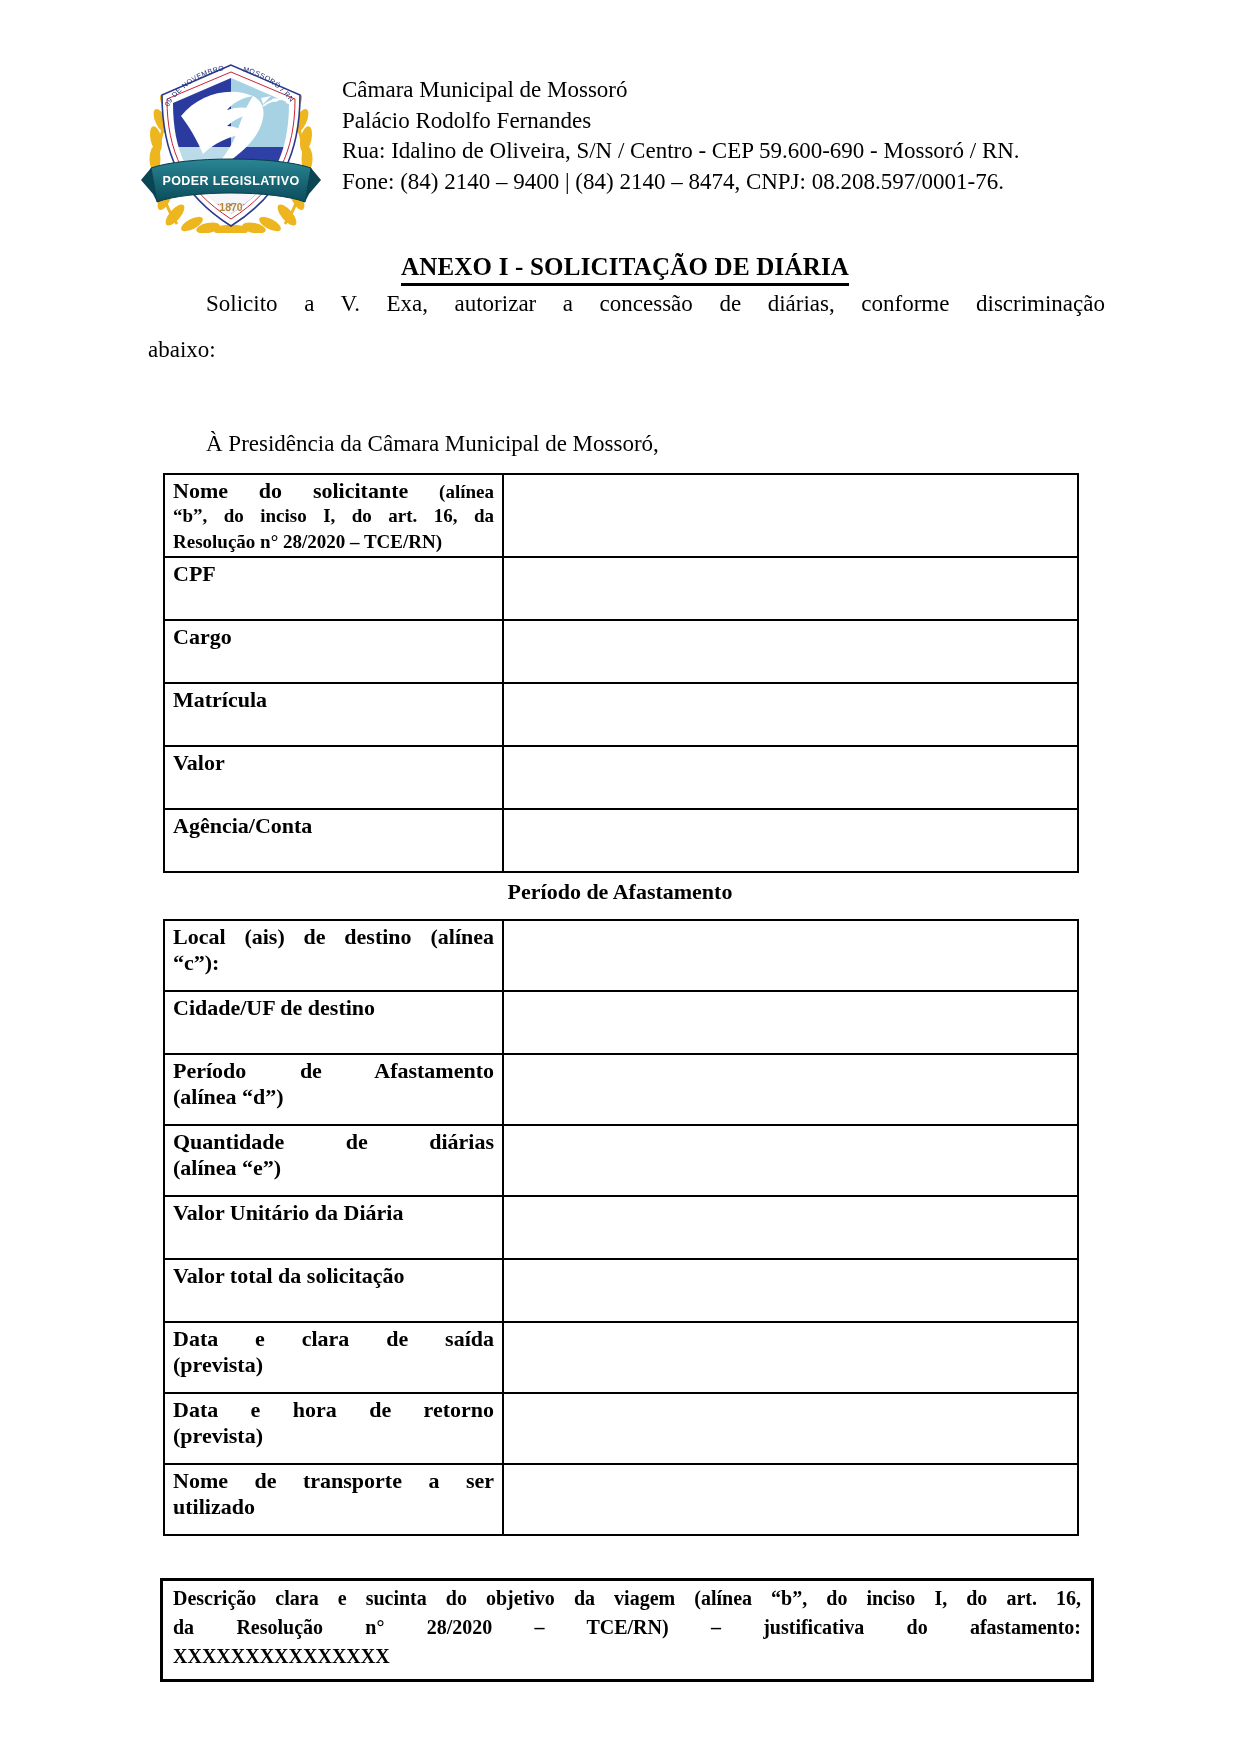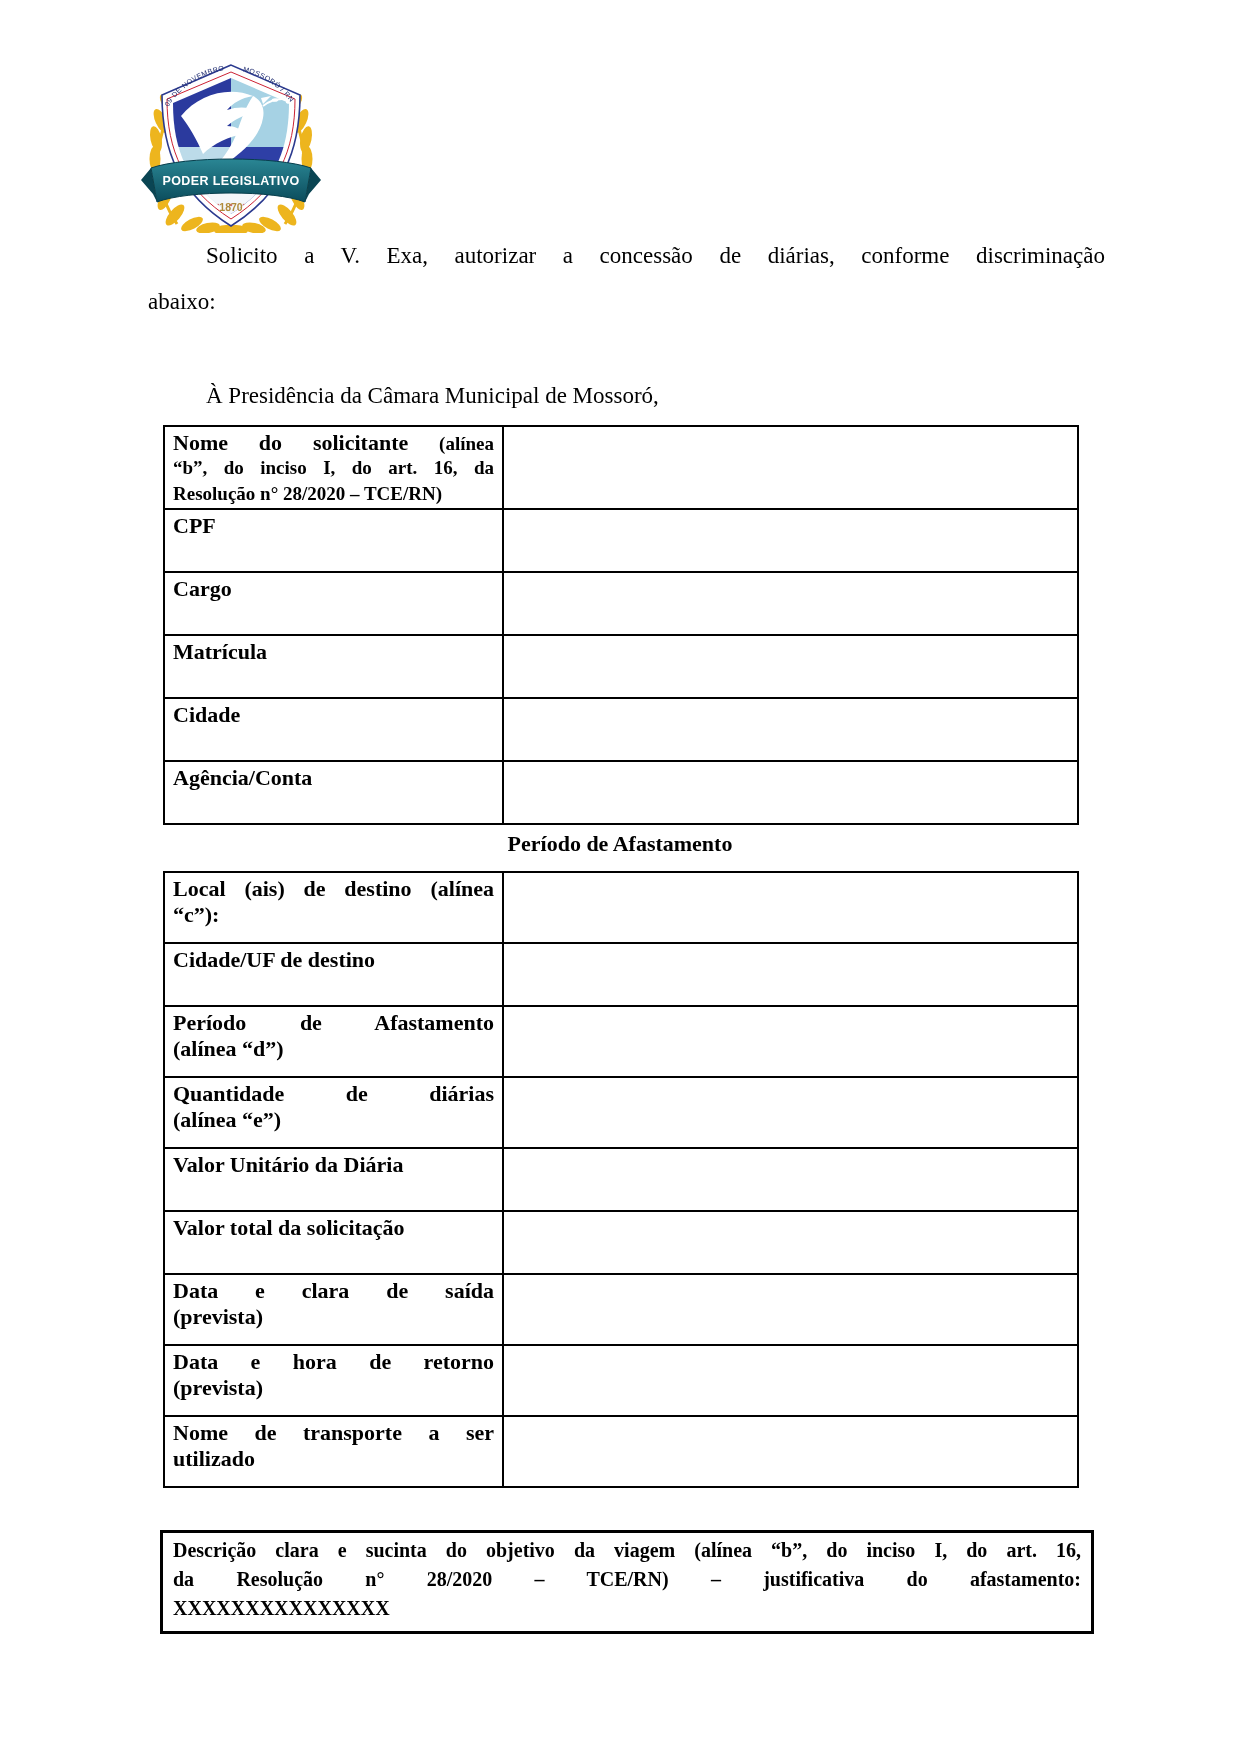--- a/index.html
+++ b/index.html
@@ -133,22 +133,31 @@
       <path id="arcL" d="M27,54 A80,80 0 0 1 87,15" fill="none"></path>
       <path id="arcR" d="M95,15 A80,80 0 0 1 155,54" fill="none"></path>
       <text font-size="7" fill="#1d2a6e" letter-spacing="0.5">
         <textPath href="#arcL" startOffset="50%" text-anchor="middle">09 DE NOVEMBRO</textPath>
       </text>
       <text font-size="7" fill="#1d2a6e" letter-spacing="0.5">
         <textPath href="#arcR" startOffset="50%" text-anchor="middle">MOSSORÓ / RN</textPath>
       </text>
     </svg>
 
+    <div class="org-lines">
+      <div>Câmara Municipal de Mossoró</div>
+      <div>Palácio Rodolfo Fernandes</div>
+      <div>Rua: Idalino de Oliveira, S/N / Centro - CEP 59.600-690 - Mossoró / RN.</div>
+      <div>Fone: (84) 2140 – 9400 | (84) 2140 – 8474, CNPJ: 08.208.597/0001-76.</div>
+    </div>
   </div>
 
+  <div class="doc-title">
+    <span>ANEXO I - SOLICITAÇÃO DE DIÁRIA</span>
+  </div>
 
   <p class="para">
     <span class="jfull">Solicito a V. Exa, autorizar a concessão de diárias, conforme discriminação</span>
     <span>abaixo:</span>
   </p>
   <p class="para salutation">À Presidência da Câmara Municipal de Mossoró,</p>
 
   <table class="form-table">
     <colgroup>
         <col style="width:339px">
@@ -169,21 +178,21 @@
       </tr>
       <tr>
         <td class="lbl">Cargo</td>
         <td class="val"></td>
       </tr>
       <tr>
         <td class="lbl">Matrícula</td>
         <td class="val"></td>
       </tr>
       <tr>
-        <td class="lbl">Cidade</td>
+        <td class="lbl">Valor</td>
         <td class="val"></td>
       </tr>
       <tr>
         <td class="lbl">Agência/Conta</td>
         <td class="val"></td>
       </tr>
     </tbody>
   </table>
 
   <div class="section-heading">Período de Afastamento</div>

